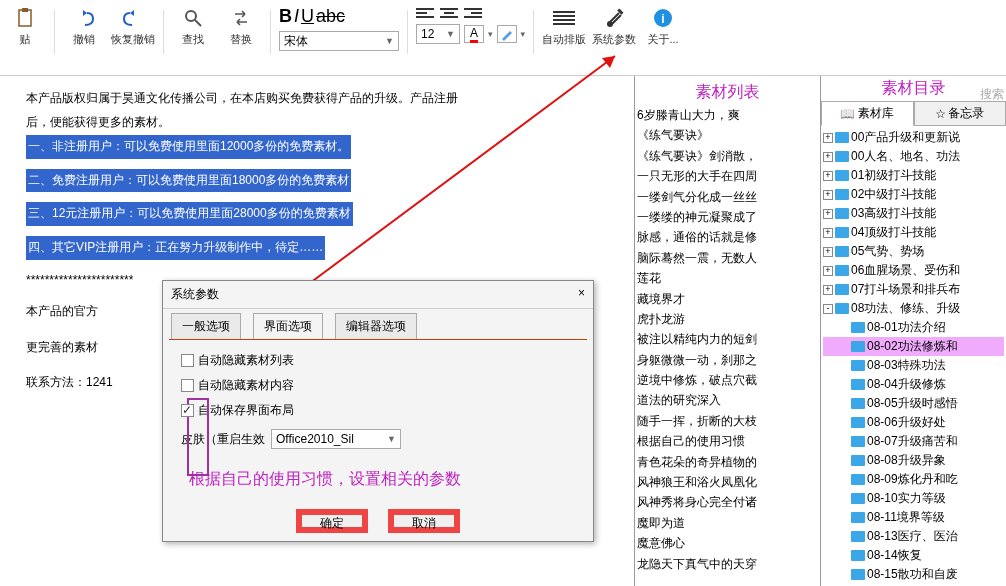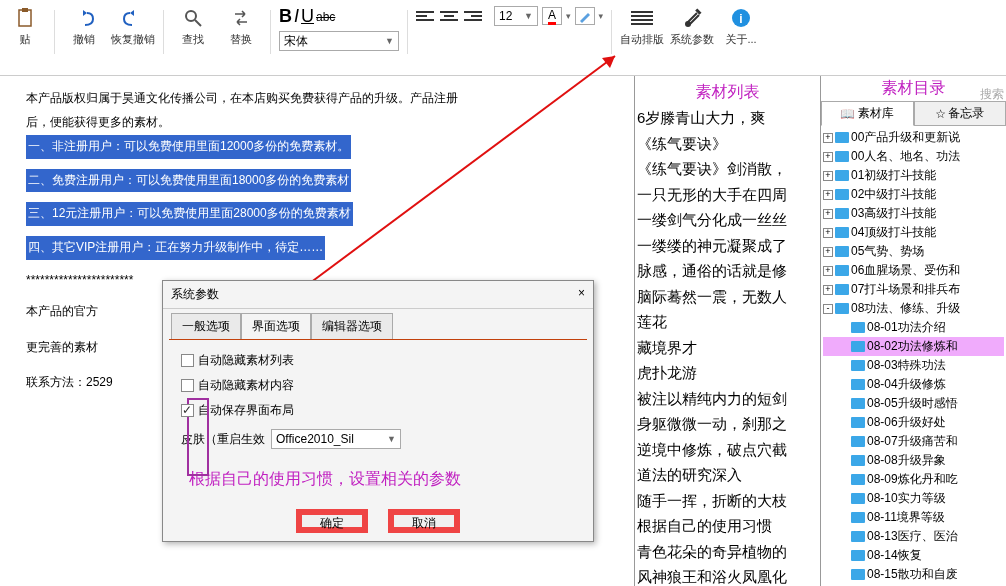--- a/index.html
+++ b/index.html
@@ -6,48 +6,48 @@
 body{background:#fff;width:1006px;height:586px;overflow:hidden;position:relative}
 .toolbar{height:76px;border-bottom:1px solid #ccc;display:flex;align-items:flex-start;padding:6px 4px;gap:6px;position:relative}
 .tb-group{display:flex;flex-direction:column;align-items:center;gap:2px;min-width:42px}
 .tb-icon{width:24px;height:24px;display:flex;align-items:center;justify-content:center}
 .tb-label{font-size:11px;color:#333}
 .tb-sep{width:1px;height:44px;background:#ddd;margin:4px 2px}
 .fmt-row{display:flex;gap:2px;align-items:center}
 .bold{font-weight:bold;font-size:18px}
 .italic{font-style:italic;font-size:18px}
 .underline{text-decoration:underline;font-size:18px}
-.strike{text-decoration:line-through;font-size:12px}
+.strike{text-decoration:line-through;font-size:18px}
 .align-ico{width:18px;height:14px;display:flex;flex-direction:column;gap:2px;justify-content:center}
 .align-ico span{height:2px;background:#333;display:block}
 .select-font{width:120px;height:20px;border:1px solid #aaa;background:#fff;padding:0 4px;display:flex;align-items:center;justify-content:space-between}
 .select-size{width:44px;height:20px;border:1px solid #aaa;background:#fff;padding:0 4px;display:flex;align-items:center;justify-content:space-between}
 .dd{font-size:9px;color:#666}
 .color-box{width:20px;height:18px;border:1px solid #aaa;display:flex;align-items:center;justify-content:center}
 .main{display:flex;height:510px}
 .editor{flex:1;padding:12px 26px;position:relative;overflow:hidden}
 .editor p{line-height:1.8;margin-bottom:2px}
 .hl{background:#3366cc;color:#fff;padding:1px 2px;display:inline-block}
 .mid-panel{width:186px;border-left:1px solid #999;padding:4px 2px;overflow:hidden}
 .mid-panel .hdr{color:#c020c0;font-size:16px;text-align:center;padding:2px;font-family:Liberation Serif, serif}
-.mid-panel p{font-size:15px;line-height:1.7;color:#000;white-space:nowrap;overflow:hidden}
+.mid-panel p{font-size:12px;line-height:1.7;color:#000;white-space:nowrap;overflow:hidden}
 .right-panel{width:186px;border-left:1px solid #999;overflow:hidden}
 .right-panel .hdr{color:#c020c0;font-size:16px;text-align:center;padding:2px;font-family:serif}
 .rp-tabs{display:flex;font-size:11px}
 .rp-tab{flex:1;padding:3px;text-align:center;border:1px solid #aaa;background:#f0f0f0;display:flex;align-items:center;justify-content:center;gap:2px}
 .rp-tab.active{background:#fff;border-bottom:1px solid #fff}
 .tree{padding:2px;font-size:12px}
 .tree-item{display:flex;align-items:center;gap:2px;padding:1px 0;white-space:nowrap;overflow:hidden}
 .tree-item .tog{width:10px;height:10px;border:1px solid #888;display:flex;align-items:center;justify-content:center;font-size:9px;line-height:1}
 .tree-item .folder{width:14px;height:11px;background:#3ba7e8;border-radius:1px;display:inline-block}
 .tree-item.d1{padding-left:14px}
 .tree-item.sel{background:#f0abfc}
 .dialog{position:absolute;left:162px;top:280px;width:432px;height:262px;background:#f4f4f4;border:1px solid #888;box-shadow:2px 2px 6px rgba(0,0,0,0.3);z-index:100}
 .dlg-title{padding:5px 8px;font-size:13px;display:flex;justify-content:space-between;border-bottom:1px solid #ccc}
-.dlg-tabs{display:flex;padding:4px 8px 0;gap:0}
+.dlg-tabs{display:flex;padding:4px 8px 0;gap:12px}
 .dlg-tab{padding:4px 10px;border:1px solid #aaa;background:#eaeaea;font-size:12px;margin-bottom:-1px}
 .dlg-tab.active{background:#f4f4f4;border-bottom:1px solid #f4f4f4}
 .dlg-body{padding:8px 12px;border-top:1px solid #c2410c;margin:0 6px}
 .chk-row{display:flex;align-items:center;gap:4px;padding:4px 0}
 .chk{width:13px;height:13px;border:1px solid #888;background:#fff}
 .chk.c{background:#fff;position:relative}
 .chk.c:after{content:"✓";position:absolute;top:-2px;left:0;font-size:12px;color:#333}
 .chk-highlight{position:absolute;left:18px;top:58px;width:22px;height:78px;border:2px solid #a030a0}
 .skin-row{display:flex;align-items:center;gap:6px;padding:6px 0}
 .skin-sel{width:130px;height:20px;border:1px solid #aaa;background:#fff;padding:0 4px;display:flex;align-items:center;justify-content:space-between}
@@ -115,21 +115,21 @@
       <span class="italic">I</span>
       <span class="underline">U</span>
       <span class="strike">abc</span>
     </div>
     <div class="select-font">
         <span>宋体</span>
         <span class="dd">▼</span>
       </div>
   </div>
   <div class="tb-sep"></div>
-  <div style="display:flex;flex-direction:row;gap:12px">
+  <div style="display:flex;flex-direction:column;gap:4px">
     <div class="fmt-row" style="gap:6px">
       <div class="align-ico">
           <span style="width:100%"></span>
           <span style="width:60%"></span>
           <span style="width:100%"></span>
         </div>
       <div class="align-ico">
           <span style="width:100%"></span>
           <span style="width:60%;margin:0 auto"></span>
           <span style="width:100%"></span>
@@ -194,21 +194,21 @@
   <div class="editor">
     <p><span>本产品版权归属于昊通文化传播公司，在本店购买免费获得产品的升级。产品注册</span></p>
     <p><span>后，便能获得更多的素材。</span></p>
     <p style="margin-top:0"><span class="hl">一、非注册用户：可以免费使用里面12000多份的免费素材。</span></p>
     <p style="margin-top:10px"><span class="hl">二、免费注册用户：可以免费使用里面18000多份的免费素材</span></p>
     <p style="margin-top:10px"><span class="hl">三、12元注册用户：可以免费使用里面28000多份的免费素材</span></p>
     <p style="margin-top:10px"><span class="hl">四、其它VIP注册用户：正在努力升级制作中，待定……</span></p>
     <p style="margin-top:10px"><span>***********************</span></p>
     <p style="margin-top:10px"><span>本产品的官方</span></p>
     <p style="margin-top:14px"><span>更完善的素材</span></p>
-    <p style="margin-top:14px"><span>联系方法：2529</span></p>
+    <p style="margin-top:14px"><span>联系方法：1241</span></p>
   </div>
 
   <div class="mid-panel">
     <div class="hdr">素材列表</div>
     <div id="mid-items">
         <p>6岁滕青山大力，爽</p>
         <p>《练气要诀》</p>
         <p>《练气要诀》剑消散，</p>
         <p>一只无形的大手在四周</p>
         <p>一缕剑气分化成一丝丝</p>

